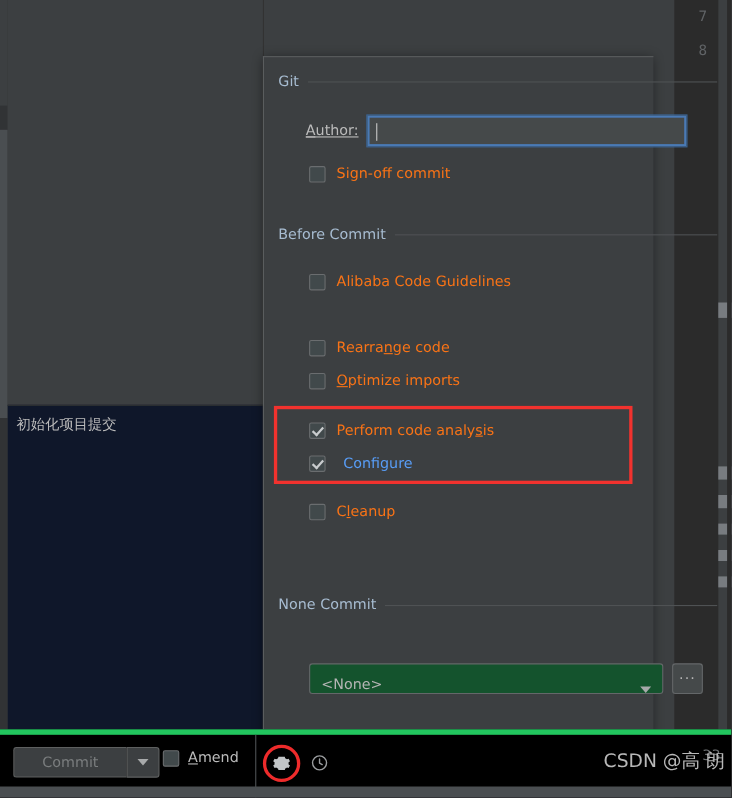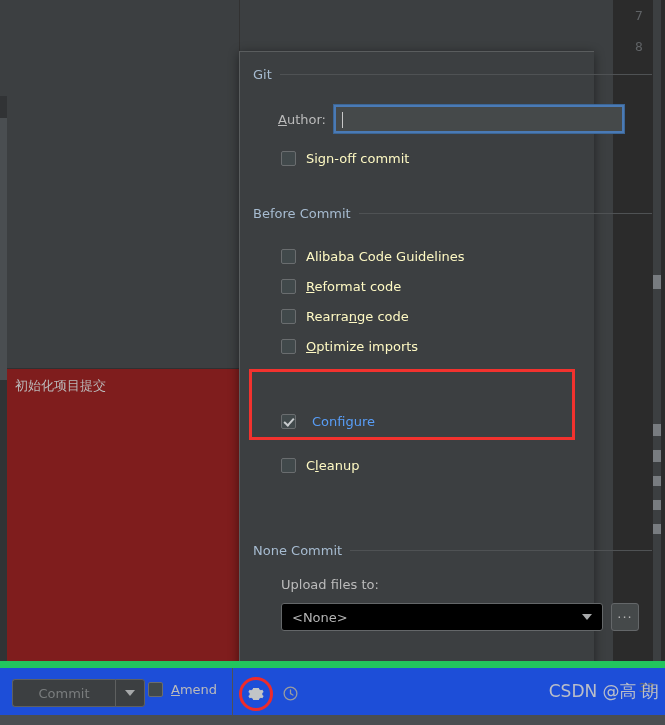--- a/index.html
+++ b/index.html
@@ -40,21 +40,21 @@
   #left-rail-marker-b {
     position: absolute;
     left: 0; top: 118px;
     width: 7px; height: 262px;
     background: #4a4e51;
   }
   #commit-message-panel {
     position: absolute;
     left: 7px; top: 368px;
     width: 232px; height: 300px;
-    background: #7f1d1d;
+    background: #0f172a;
     border-top: 1px solid #2e3132;
   }
   #commit-message-text {
     position: absolute;
     left: 8px; top: 8px;
     font-size: 13px;
     color: #bbbbbb;
     white-space: nowrap;
   }
   #changes-tree-panel {
@@ -102,22 +102,22 @@
     right: 0; top: 0;
     width: 4px; height: 725px;
     background: #2b2b2b;
   }
 
   
   #bottom-toolbar {
     position: absolute;
     left: 0; bottom: 0;
     width: 665px; height: 57px;
-    background: #1d4ed8;
-    border-top: 7px solid #22c55e;
+    background: #000000;
+    border-top: 5px solid #22c55e;
   }
   #commit-button-group {
     position: absolute;
     left: 12px; top: 11px;
     display: flex;
     height: 28px;
   }
   #commit-button {
     width: 103px;
     height: 28px;
@@ -255,20 +255,21 @@
   .field-row {
     display: flex;
     align-items: center;
     padding-left: 38px;
   }
   .field-label {
     font-size: 13px;
     color: #bbbbbb;
     margin-right: 8px;
     white-space: nowrap;
+    text-decoration: underline;
   }
   .field-label u { text-decoration: underline; }
 
   #author-input {
     width: 290px;
     height: 28px;
     box-sizing: border-box;
     background: #45494a;
     border: 2px solid #4a7ab5;
     outline: 1px solid #3c6696;
@@ -303,21 +304,21 @@
     content: "";
     position: absolute;
     left: 4px; top: 1px;
     width: 4px; height: 8px;
     border: solid #c9ccce;
     border-width: 0 2px 2px 0;
     transform: rotate(42deg);
   }
   .check-label {
     font-size: 13px;
-    color: #fef9c3;
+    color: #f97316;
     white-space: nowrap;
   }
   .check-label u { text-decoration: underline; }
   .inline-link {
     color: #589df6;
     margin-left: 6px;
     font-size: 13px;
     white-space: nowrap;
   }
 
@@ -335,25 +336,25 @@
   #upload-row {
     display: flex;
     align-items: center;
     gap: 8px;
     padding-left: 41px;
   }
   #upload-combo {
     width: 322px;
     height: 28px;
     box-sizing: border-box;
-    background: #000000;
+    background: #14532d;
     border: 1px solid #646769;
     border-radius: 3px;
     display: flex;
-    align-items: center;
+    align-items: flex-end;
     justify-content: space-between;
     padding: 0 10px;
   }
   #upload-combo-value {
     font-size: 13px;
     color: #b5b5b5;
   }
   #browse-button {
     width: 28px;
     height: 28px;
@@ -429,57 +430,54 @@
       <span class="section-title">Before Commit</span>
       <span class="section-rule"></span>
     </div>
   </div>
 
   <div class="check-row" style="position:absolute;top:191px;">
     <span class="cb"></span>
     <span class="check-label">Alibaba Code Guidelines</span>
   </div>
 
-  <div class="check-row" style="position:absolute;top:221px;">
-    <span class="cb"></span>
-    <span class="check-label"><u>R</u>eformat code</span>
-  </div>
 
   <div class="check-row" style="position:absolute;top:251px;">
     <span class="cb"></span>
     <span class="check-label">Rearra<u>n</u>ge code</span>
   </div>
 
   <div class="check-row" style="position:absolute;top:281px;">
     <span class="cb"></span>
     <span class="check-label"><u>O</u>ptimize imports</span>
   </div>
 
+  <div class="check-row" style="position:absolute;top:326px;">
+    <span class="cb checked"></span>
+    <span class="check-label">Perform code analy<u>s</u>is</span>
+  </div>
 
   <div class="check-row" style="position:absolute;top:356px;">
     <span class="cb checked"></span>
     <span class="inline-link">Configure</span>
   </div>
 
   <div class="check-row" style="position:absolute;top:400px;">
     <span class="cb"></span>
     <span class="check-label">C<u>l</u>eanup</span>
   </div>
 
 
   <div class="section" style="top:489px;">
     <div class="section-header">
       <span class="section-title">None Commit</span>
       <span class="section-rule"></span>
     </div>
   </div>
 
-  <div style="position:absolute;top:525px;padding-left:41px;">
-    <span class="field-label">Upload files to:</span>
-  </div>
 
   <div id="upload-row" style="position:absolute;top:551px;">
     <div id="upload-combo">
       <span id="upload-combo-value">&lt;None&gt;</span>
       <span class="caret-down"></span>
     </div>
     <div id="browse-button">
       <span>...</span>
     </div>
   </div>

